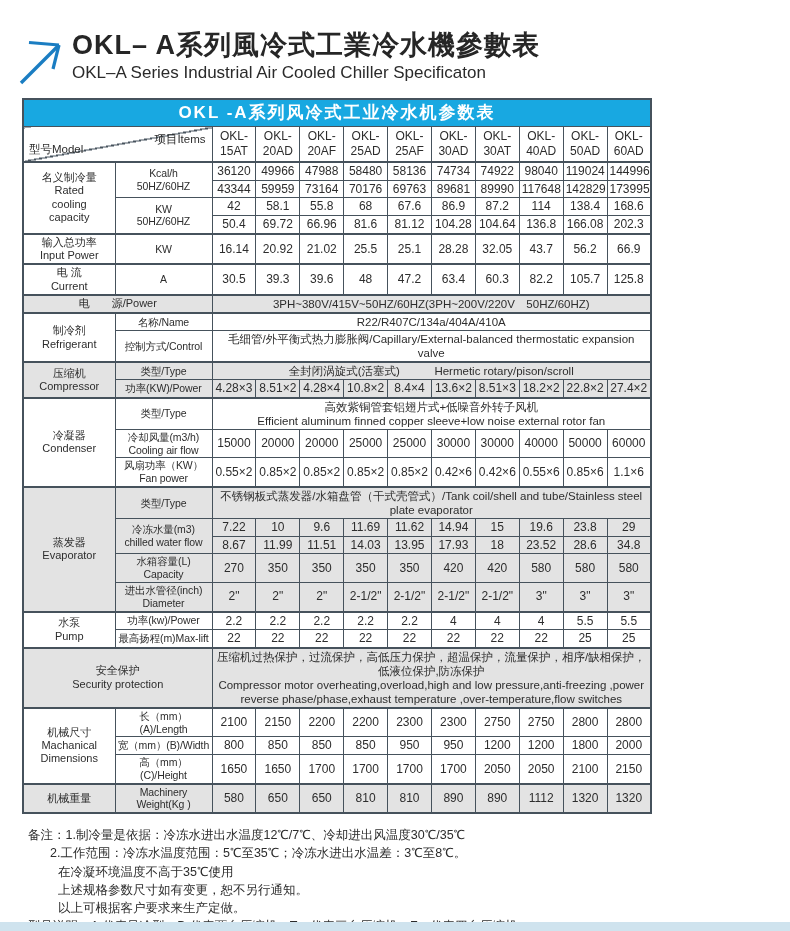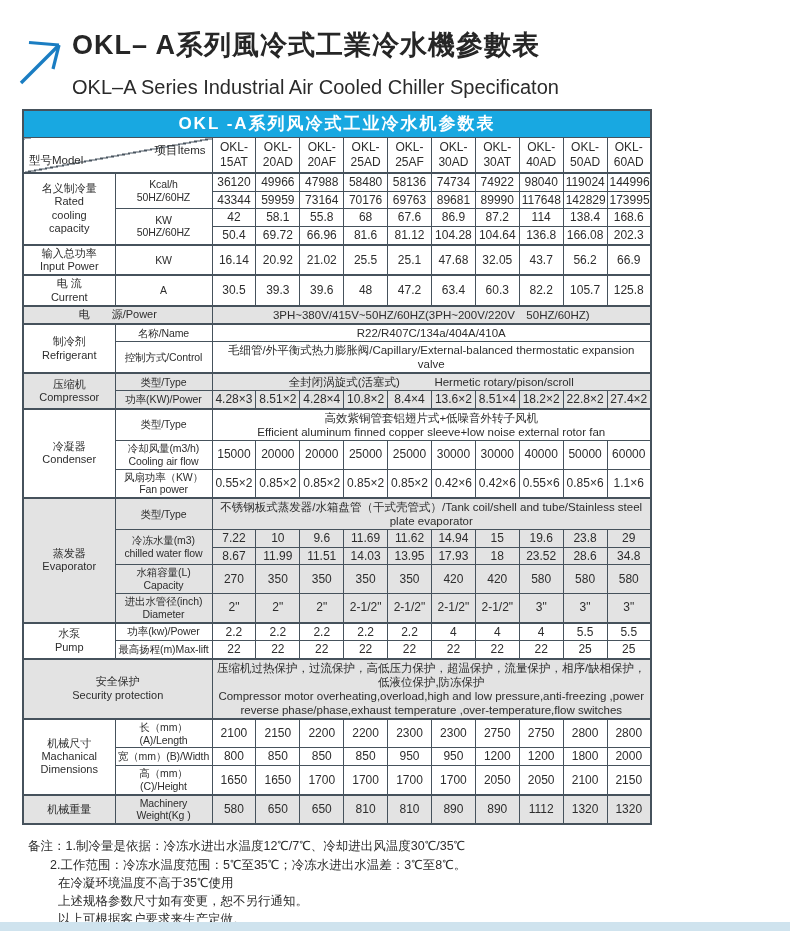--- a/index.html
+++ b/index.html
@@ -11,21 +11,21 @@
   html,body{margin:0;padding:0;}
   body{
     width:790px;height:931px;position:relative;overflow:hidden;
     background:#ffffff;color:var(--ink);
     font-family:"Liberation Sans", sans-serif;
   }
   .page-header{display:flex;align-items:flex-start;padding:30px 0 0 18px;}
   .logo{width:48px;height:52px;flex:0 0 48px;margin-top:6px;}
   .titles{margin-left:6px;}
   .title-zh{margin:0;font-size:27px;font-weight:bold;line-height:1.15;color:#262626;letter-spacing:1px;}
-  .title-en{font-size:20px;margin-top:15px;color:#2a2a2a;}
+  .title-en{font-size:17px;margin-top:2px;color:#2a2a2a;}
 
   table.spec{border-collapse:collapse;table-layout:fixed;width:630px;margin:10px 0 0 22px;border:2px solid var(--border);}
   .spec td{border:1px solid var(--border);text-align:center;vertical-align:middle;padding:1px 2px;line-height:1.22;}
   .title-bar-cell{background:var(--blue);color:#ffffff;font-size:17px;font-weight:bold;height:24px;letter-spacing:2px;}
   .model-cell{white-space:pre-line;font-size:12px;height:32px;}
   .diag{
     position:relative;height:32px;
     background:linear-gradient(to bottom right,
       transparent calc(50% - 0.7px), var(--border) calc(50% - 0.7px),
       var(--border) calc(50% + 0.7px), transparent calc(50% + 0.7px));
@@ -176,21 +176,21 @@
           <div>Input Power</div>
         </td>
         <td class="item-cell" rowspan="1">
           <div>KW</div>
         </td>
         <td class="val-cell">16.14</td>
         <td class="val-cell">20.92</td>
         <td class="val-cell">21.02</td>
         <td class="val-cell">25.5</td>
         <td class="val-cell">25.1</td>
-        <td class="val-cell">47.68</td>
+        <td class="val-cell">28.28</td>
         <td class="val-cell">32.05</td>
         <td class="val-cell">43.7</td>
         <td class="val-cell">56.2</td>
         <td class="val-cell">66.9</td>
       </tr>
       <tr class="sec-start">
         <td class="label-cell" rowspan="1">
           <div>电 流</div>
           <div>Current</div>
         </td>
@@ -251,21 +251,21 @@
       <tr>
         <td class="item-cell shaded" rowspan="1">
           <div>功率(KW)/Power</div>
         </td>
         <td class="val-cell shaded">4.28×3</td>
         <td class="val-cell shaded">8.51×2</td>
         <td class="val-cell shaded">4.28×4</td>
         <td class="val-cell shaded">10.8×2</td>
         <td class="val-cell shaded">8.4×4</td>
         <td class="val-cell shaded">13.6×2</td>
-        <td class="val-cell shaded">8.51×4</td>
+        <td class="val-cell shaded">8.51×3</td>
         <td class="val-cell shaded">18.2×2</td>
         <td class="val-cell shaded">22.8×2</td>
         <td class="val-cell shaded">27.4×2</td>
       </tr>
       <tr class="sec-start">
         <td class="label-cell" rowspan="3">
           <div>冷凝器</div>
           <div>Condenser</div>
         </td>
         <td class="item-cell" rowspan="1">

